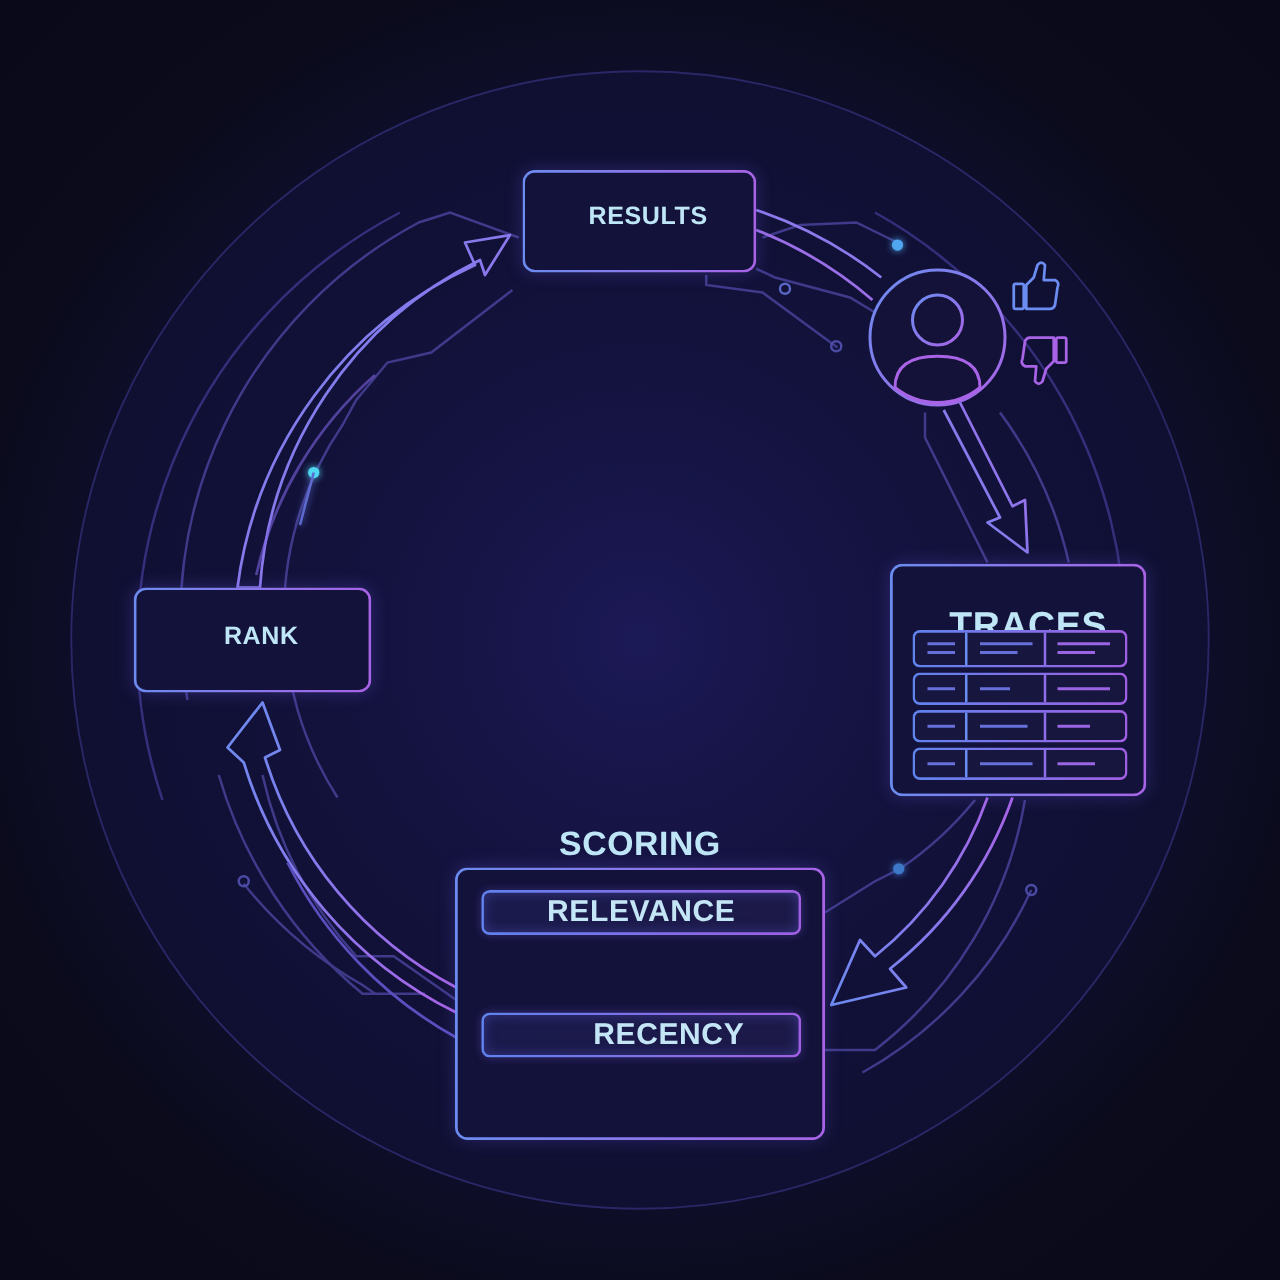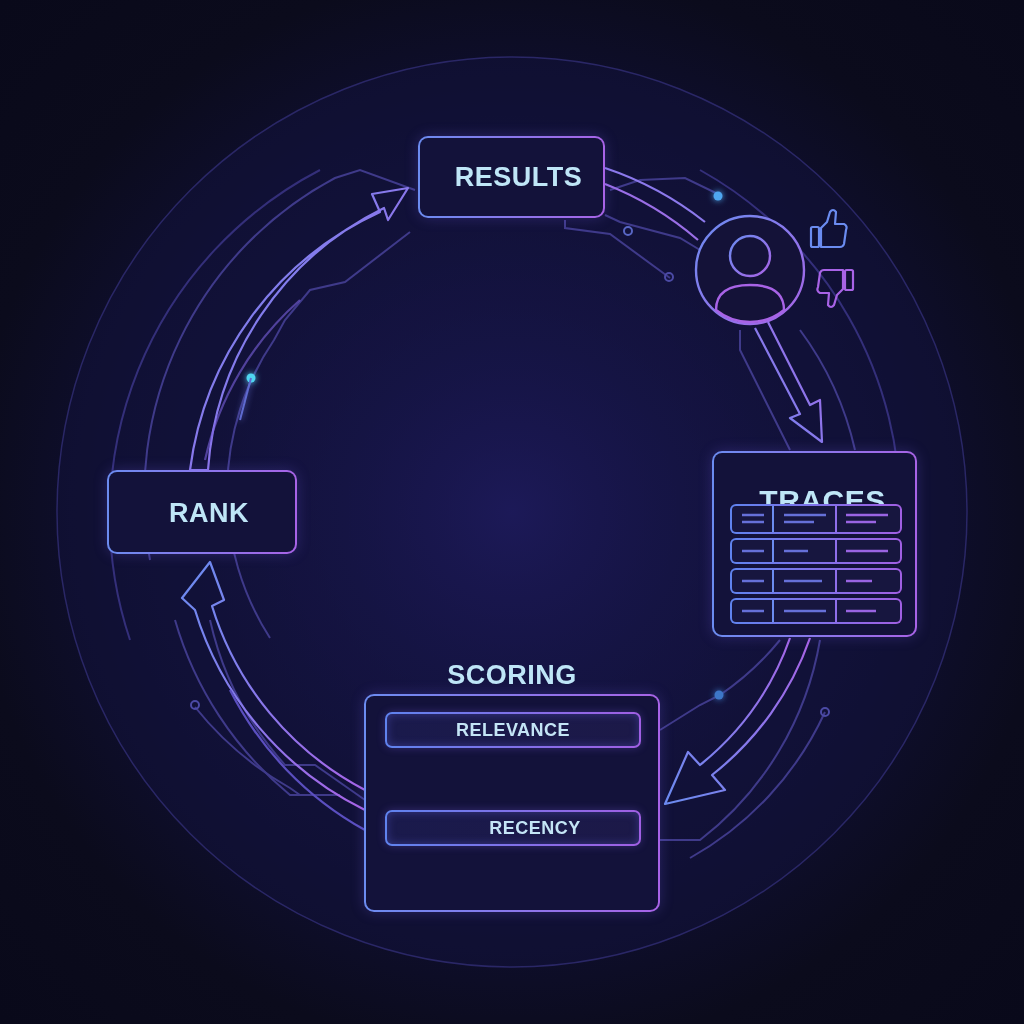--- a/index.html
+++ b/index.html
@@ -16,28 +16,28 @@
     background:#12113a;
     border:2px solid transparent;
     background-image: linear-gradient(#13123a, #13123a), linear-gradient(90deg, #6b8cf0, #a863e6);
     background-origin:border-box; background-clip:padding-box, border-box;
     box-shadow: 0 0 14px rgba(120,100,240,0.25);
   }
   .label {
     position:absolute; color:#bfe6f7; font-weight:bold; letter-spacing:0.5px;
     text-align:center;
   }
-  .node-title { font-size:27px;padding-left:14px; }
+  .node-title { font-size:20px;padding-left:14px; }
   .pill {
     position:absolute; box-sizing:border-box; height:36px; border-radius:7px;
     border:2px solid transparent;
     background-image: linear-gradient(90deg, #1a1a4c, #1c1948), linear-gradient(90deg, #5f83ee, #a05fe3);
     background-origin:border-box; background-clip:padding-box, border-box;
     box-shadow: inset 0 0 10px rgba(110,110,240,0.35), 0 0 8px rgba(130,100,240,0.3);
-    color:#c4e5f6; font-weight:bold; font-size:18px; text-align:center; line-height:32px;
+    color:#c4e5f6; font-weight:bold; font-size:24px; text-align:center; line-height:32px;
     letter-spacing:0.5px;
   }
   .trow {
     position:absolute; box-sizing:border-box; height:28px; border-radius:6px;
     border:2px solid transparent;
     background-image: linear-gradient(#17163f,#17163f), linear-gradient(90deg, #5f83ee, #a05fe3);
     background-origin:border-box; background-clip:padding-box, border-box;
   }
 </style>
 </head>

